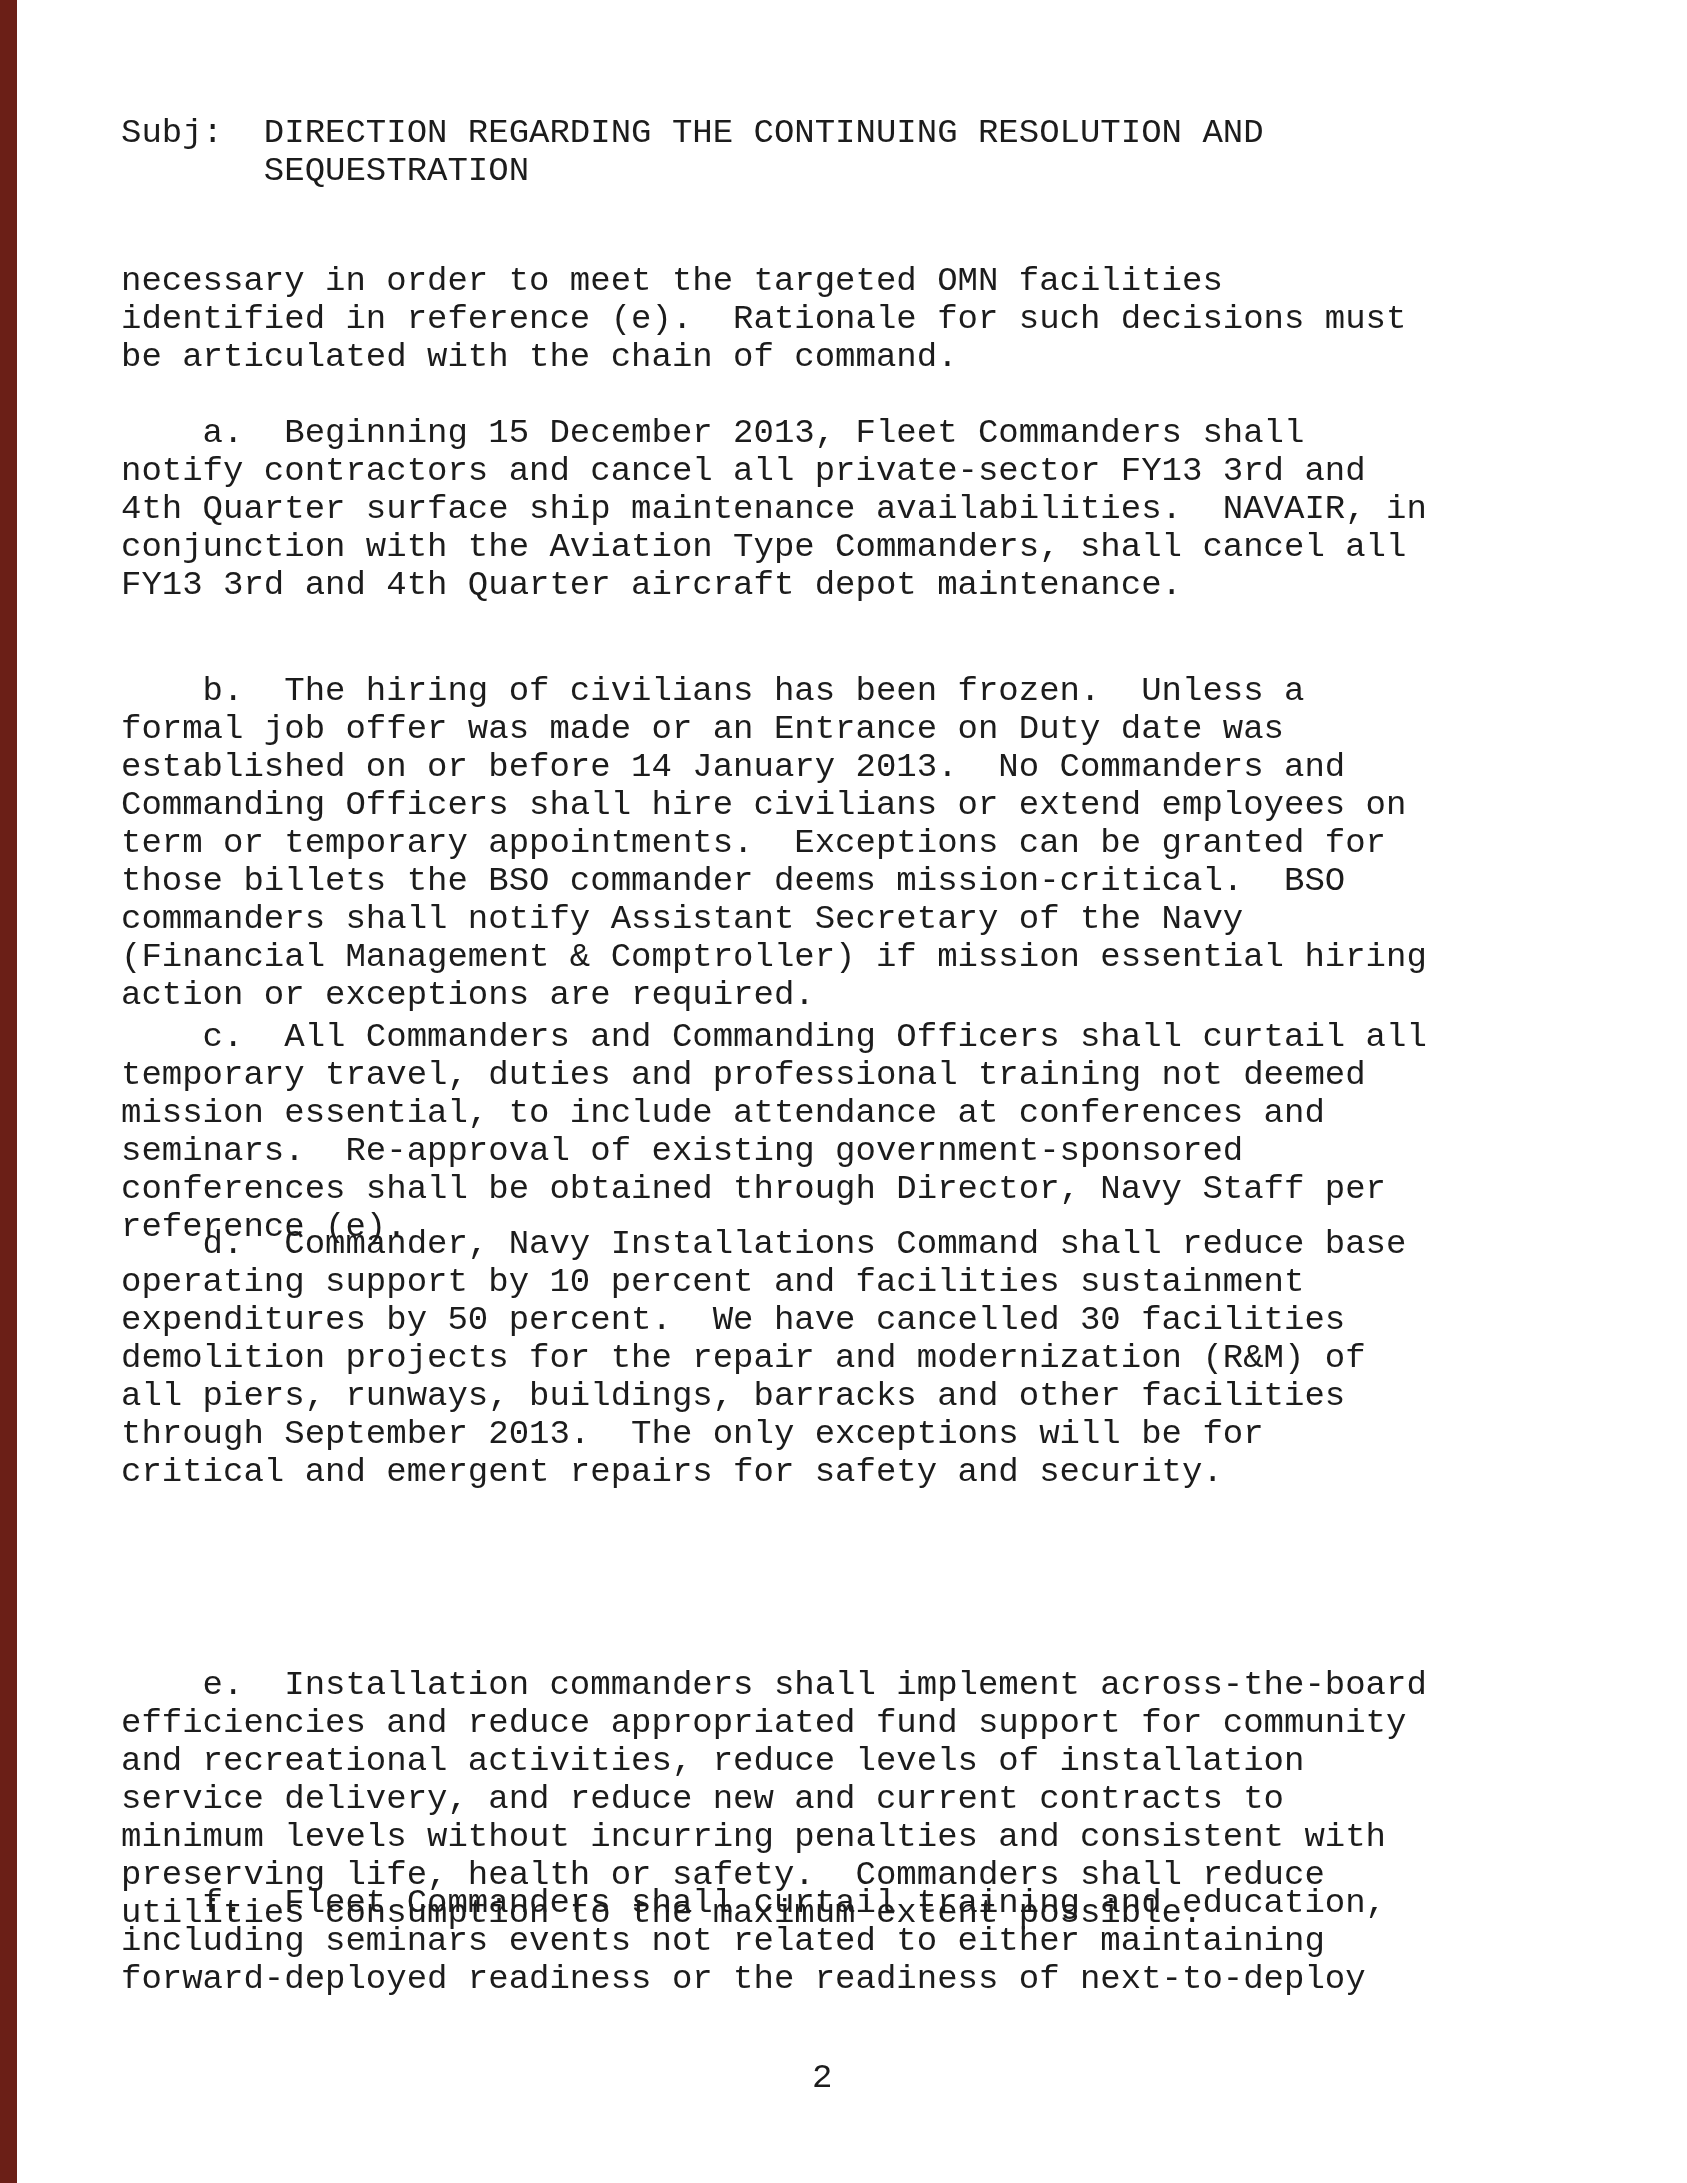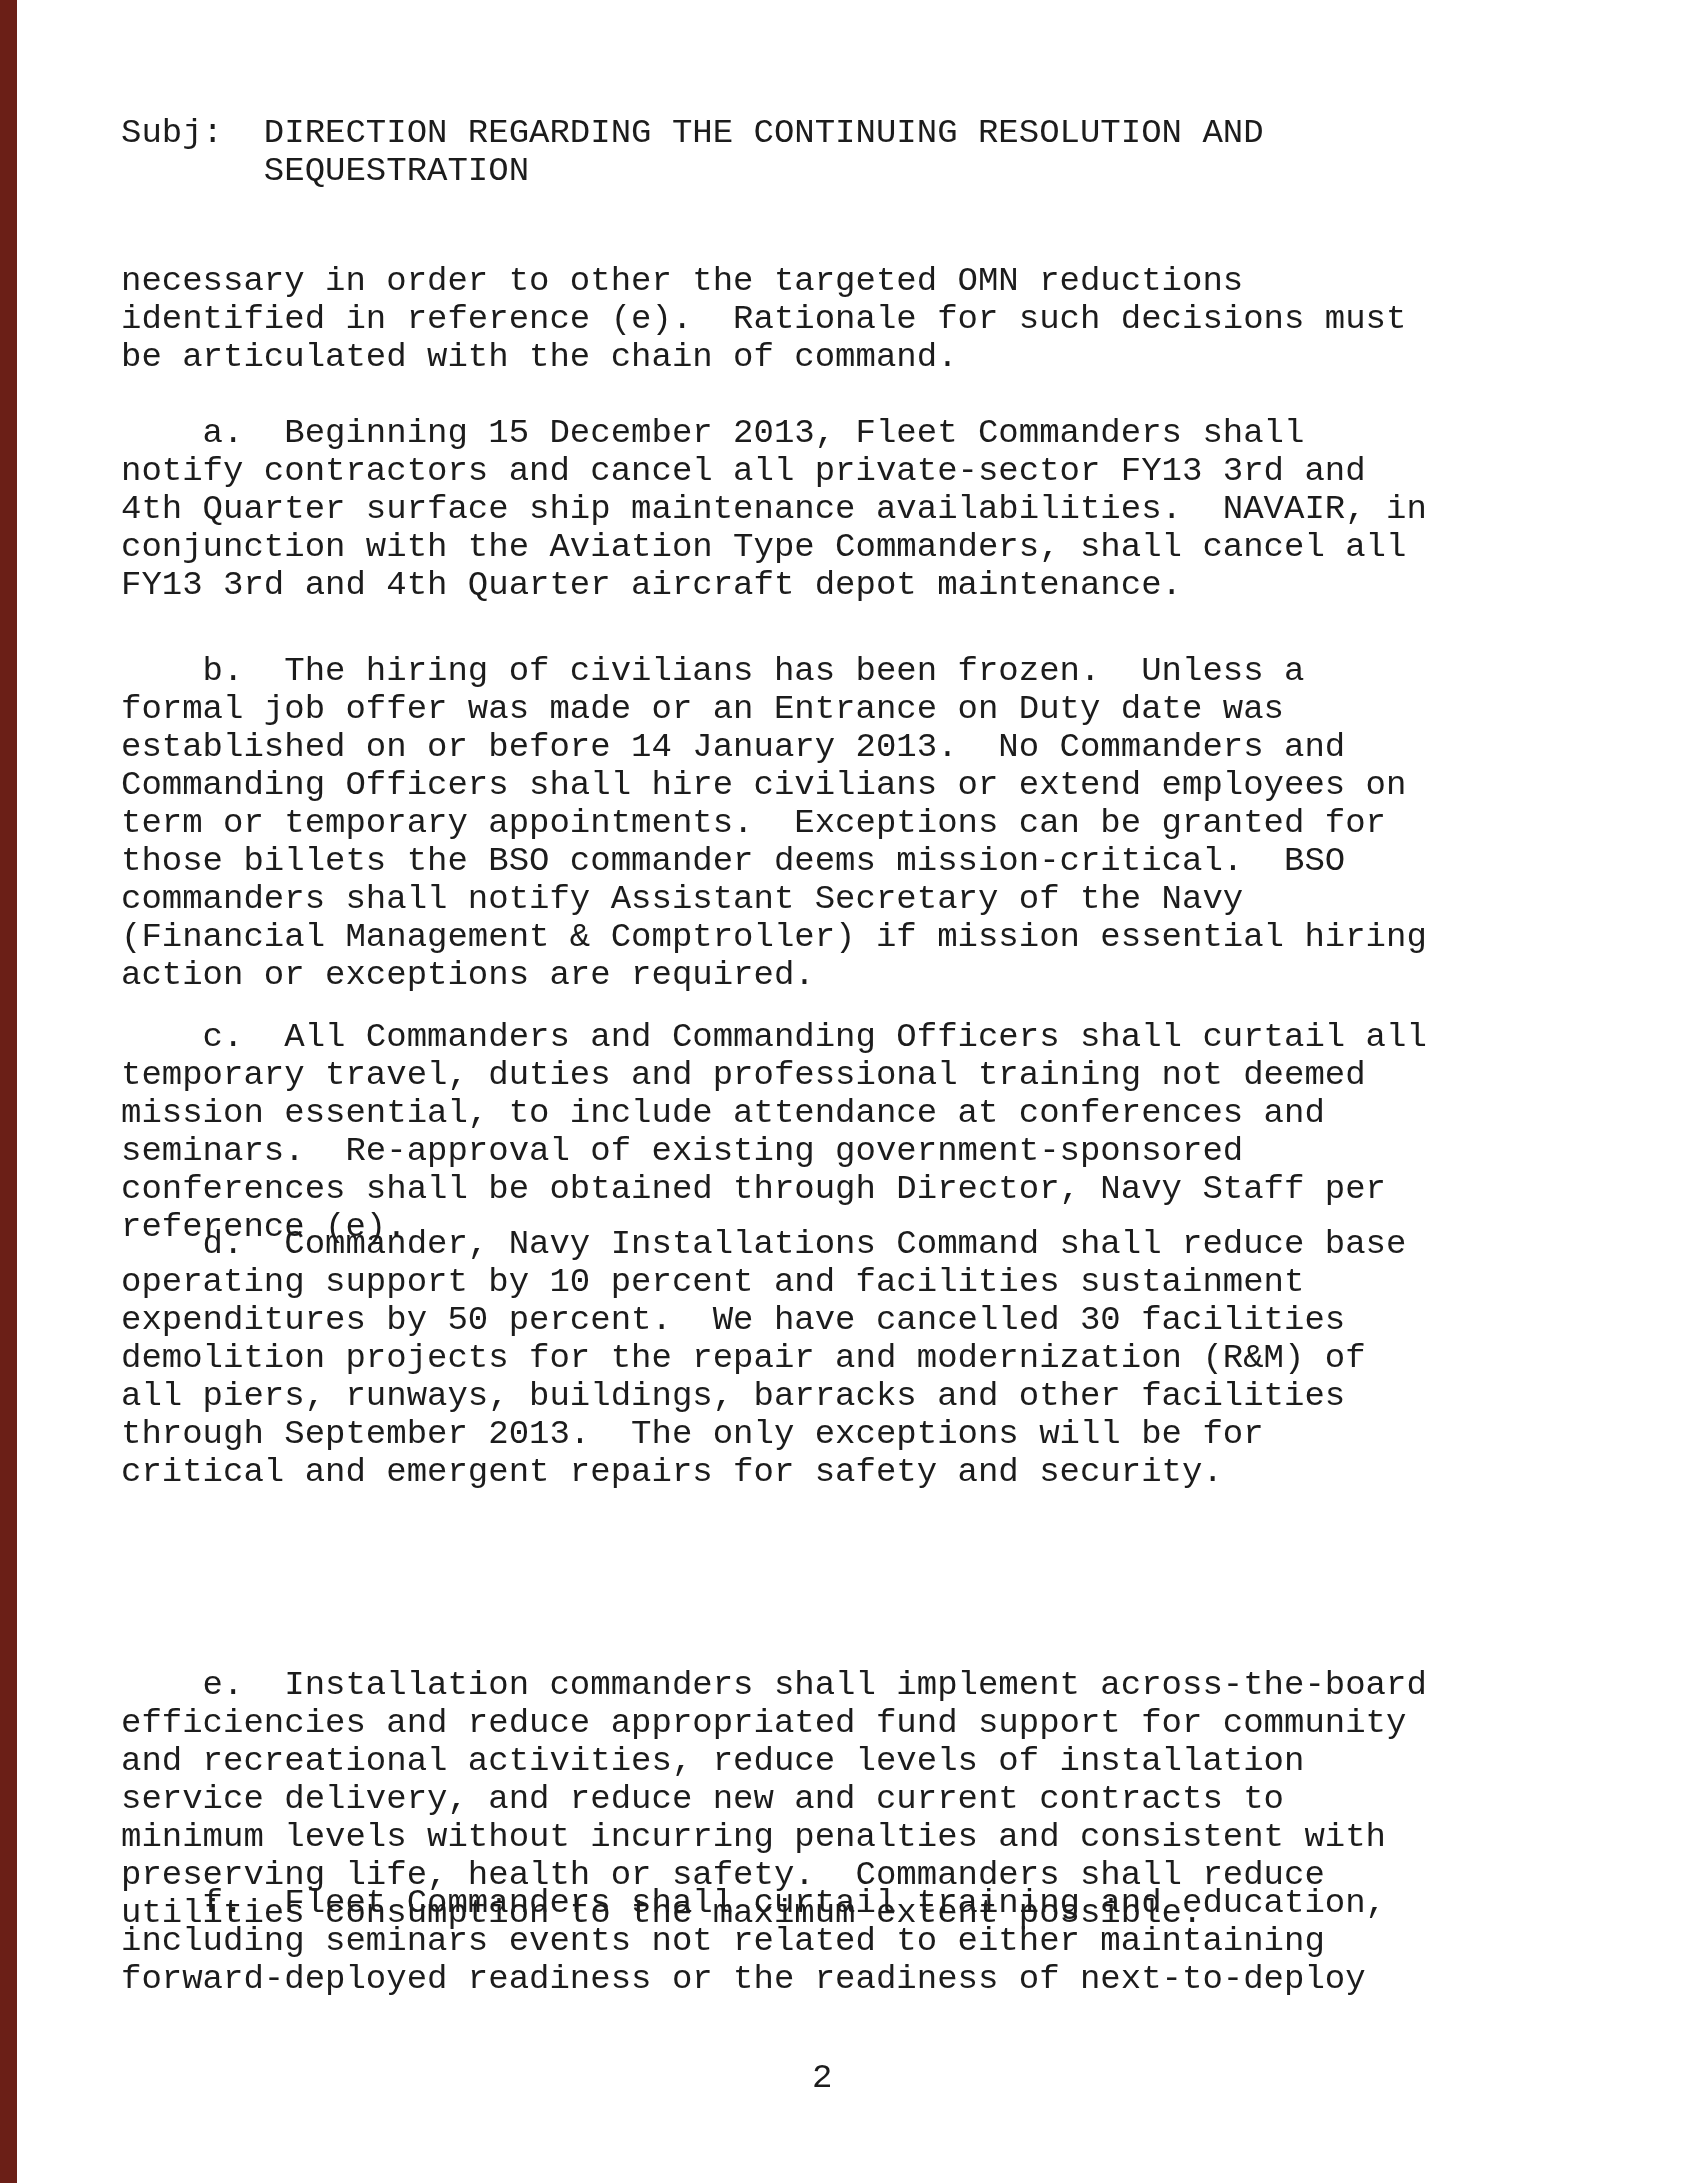--- a/index.html
+++ b/index.html
@@ -37,31 +37,31 @@
 </style>
 </head>
 <body>
 
 <div class="page">
   <div class="edge-stripe"></div>
 
   <div class="tx" style="top:114px">Subj:  DIRECTION REGARDING THE CONTINUING RESOLUTION AND
        SEQUESTRATION</div>
 
-  <div class="tx" style="top:262px">necessary in order to other the targeted OMN reductions
+  <div class="tx" style="top:262px">necessary in order to meet the targeted OMN facilities
 identified in reference (e).  Rationale for such decisions must
 be articulated with the chain of command.</div>
 
   <div class="tx" style="top:414px">    a.  Beginning 15 December 2013, Fleet Commanders shall
 notify contractors and cancel all private-sector FY13 3rd and
 4th Quarter surface ship maintenance availabilities.  NAVAIR, in
 conjunction with the Aviation Type Commanders, shall cancel all
 FY13 3rd and 4th Quarter aircraft depot maintenance.</div>
 
-  <div class="tx" style="top:652px">    b.  The hiring of civilians has been frozen.  Unless a
+  <div class="tx" style="top:672px">    b.  The hiring of civilians has been frozen.  Unless a
 formal job offer was made or an Entrance on Duty date was
 established on or before 14 January 2013.  No Commanders and
 Commanding Officers shall hire civilians or extend employees on
 term or temporary appointments.  Exceptions can be granted for
 those billets the BSO commander deems mission-critical.  BSO
 commanders shall notify Assistant Secretary of the Navy
 (Financial Management &amp; Comptroller) if mission essential hiring
 action or exceptions are required.</div>
 
   <div class="tx" style="top:1018px">    c.  All Commanders and Commanding Officers shall curtail all

